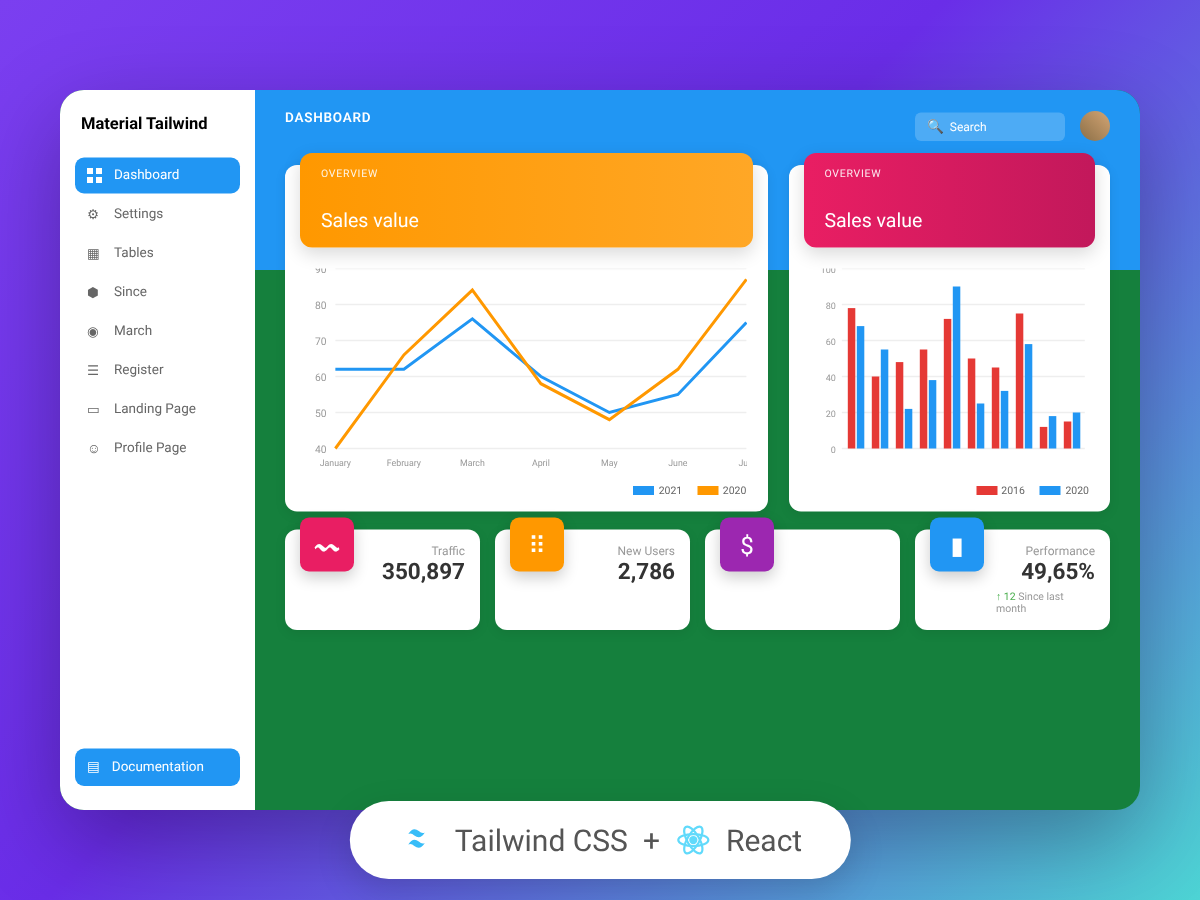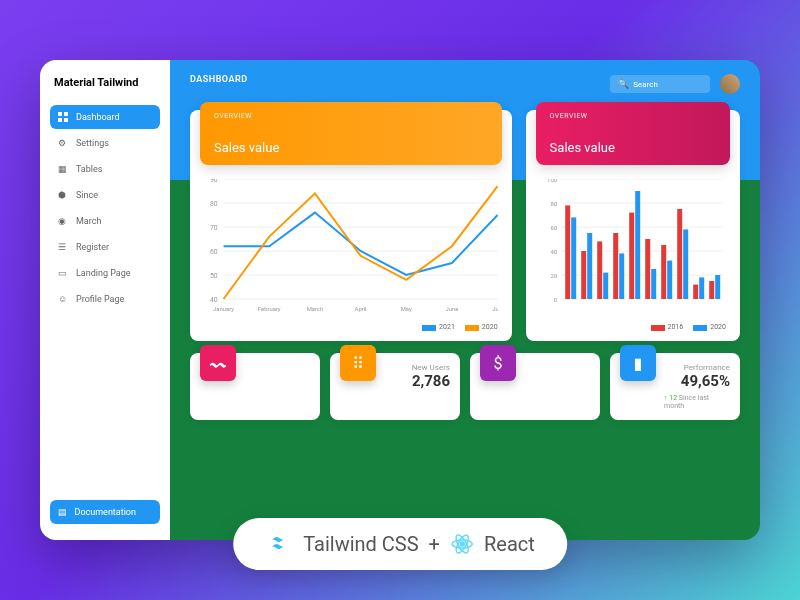--- a/index.html
+++ b/index.html
@@ -25,31 +25,31 @@
 .chart-card.left{flex:1.5}
 .chart-card.right{flex:1}
 .card-header{color:#fff;border-radius:8px;padding:10px 14px;margin:-8px 10px 0;position:relative;box-shadow:0 4px 12px rgba(0,0,0,0.15)}
 .card-header.orange{background:linear-gradient(90deg,#ff9800,#ffa726)}
 .card-header.pink{background:linear-gradient(90deg,#e91e63,#c2185b)}
 .overview{font-size:7px;opacity:0.9;letter-spacing:0.5px}
 .card-title{font-size:13px;font-weight:400;margin-top:20px}
 .chart-body{padding:14px 14px 10px}
 .line-chart{position:relative;height:140px}
 .legend{display:flex;gap:10px;justify-content:flex-end;font-size:7px;color:#666;margin-top:4px}
-.legend-item{display:flex;align-items:flex-end;gap:3px}
+.legend-item{display:flex;align-items:center;gap:3px}
 .legend-box{width:14px;height:6px}
 .bar-chart{position:relative;height:140px}
 .stat-row{display:flex;gap:10px}
 .stat-card{background:#fff;border-radius:8px;box-shadow:0 2px 8px rgba(0,0,0,0.08);flex:1;display:flex;padding:10px;gap:8px;position:relative}
 .stat-icon{width:36px;height:36px;border-radius:6px;display:flex;align-items:center;justify-content:center;color:#fff;margin-top:-18px;box-shadow:0 4px 10px rgba(0,0,0,0.2)}
 .stat-text{display:flex;flex-direction:column;align-items:flex-end;flex:1}
 .stat-label{font-size:8px;color:#999}
 .stat-value{font-size:15px;font-weight:700;color:#333}
 .stat-foot{font-size:7px;color:#4caf50;margin-top:4px;text-align:left}
-.tech-badge{position:absolute;bottom:30px;left:50%;transform:translateX(-50%);background:#fff;border-radius:30px;padding:14px 32px;display:flex;align-items:center;gap:10px;font-size:20px;color:#555;box-shadow:0 8px 24px rgba(0,0,0,0.15);z-index:10}
+.tech-badge{position:absolute;bottom:14px;left:50%;transform:translateX(-50%);background:#fff;border-radius:30px;padding:14px 32px;display:flex;align-items:center;gap:10px;font-size:20px;color:#555;box-shadow:0 8px 24px rgba(0,0,0,0.15);z-index:10}
 svg{display:block}
 </style>
 </head>
 <body>
 
 <div class="app">
   <div class="sidebar">
     <div class="brand">Material Tailwind</div>
     <div class="nav-item active">
       <span class="icon">
@@ -206,20 +206,25 @@
                   <span>2020</span>
                 </div>
             </div>
           </div>
         </div>
       </div>
 
       <div class="stat-row" id="stat-row">
           <div class="stat-card">
     <div class="stat-icon" style="background:#e91e63">〰</div>
+    <div class="stat-text">
+      <div class="stat-label">Traffic</div>
+      <div class="stat-value">350,897</div>
+
+    </div>
   </div>
           <div class="stat-card">
     <div class="stat-icon" style="background:#ff9800">⠿</div>
     <div class="stat-text">
       <div class="stat-label">New Users</div>
       <div class="stat-value">2,786</div>
 
     </div>
   </div>
           <div class="stat-card">

